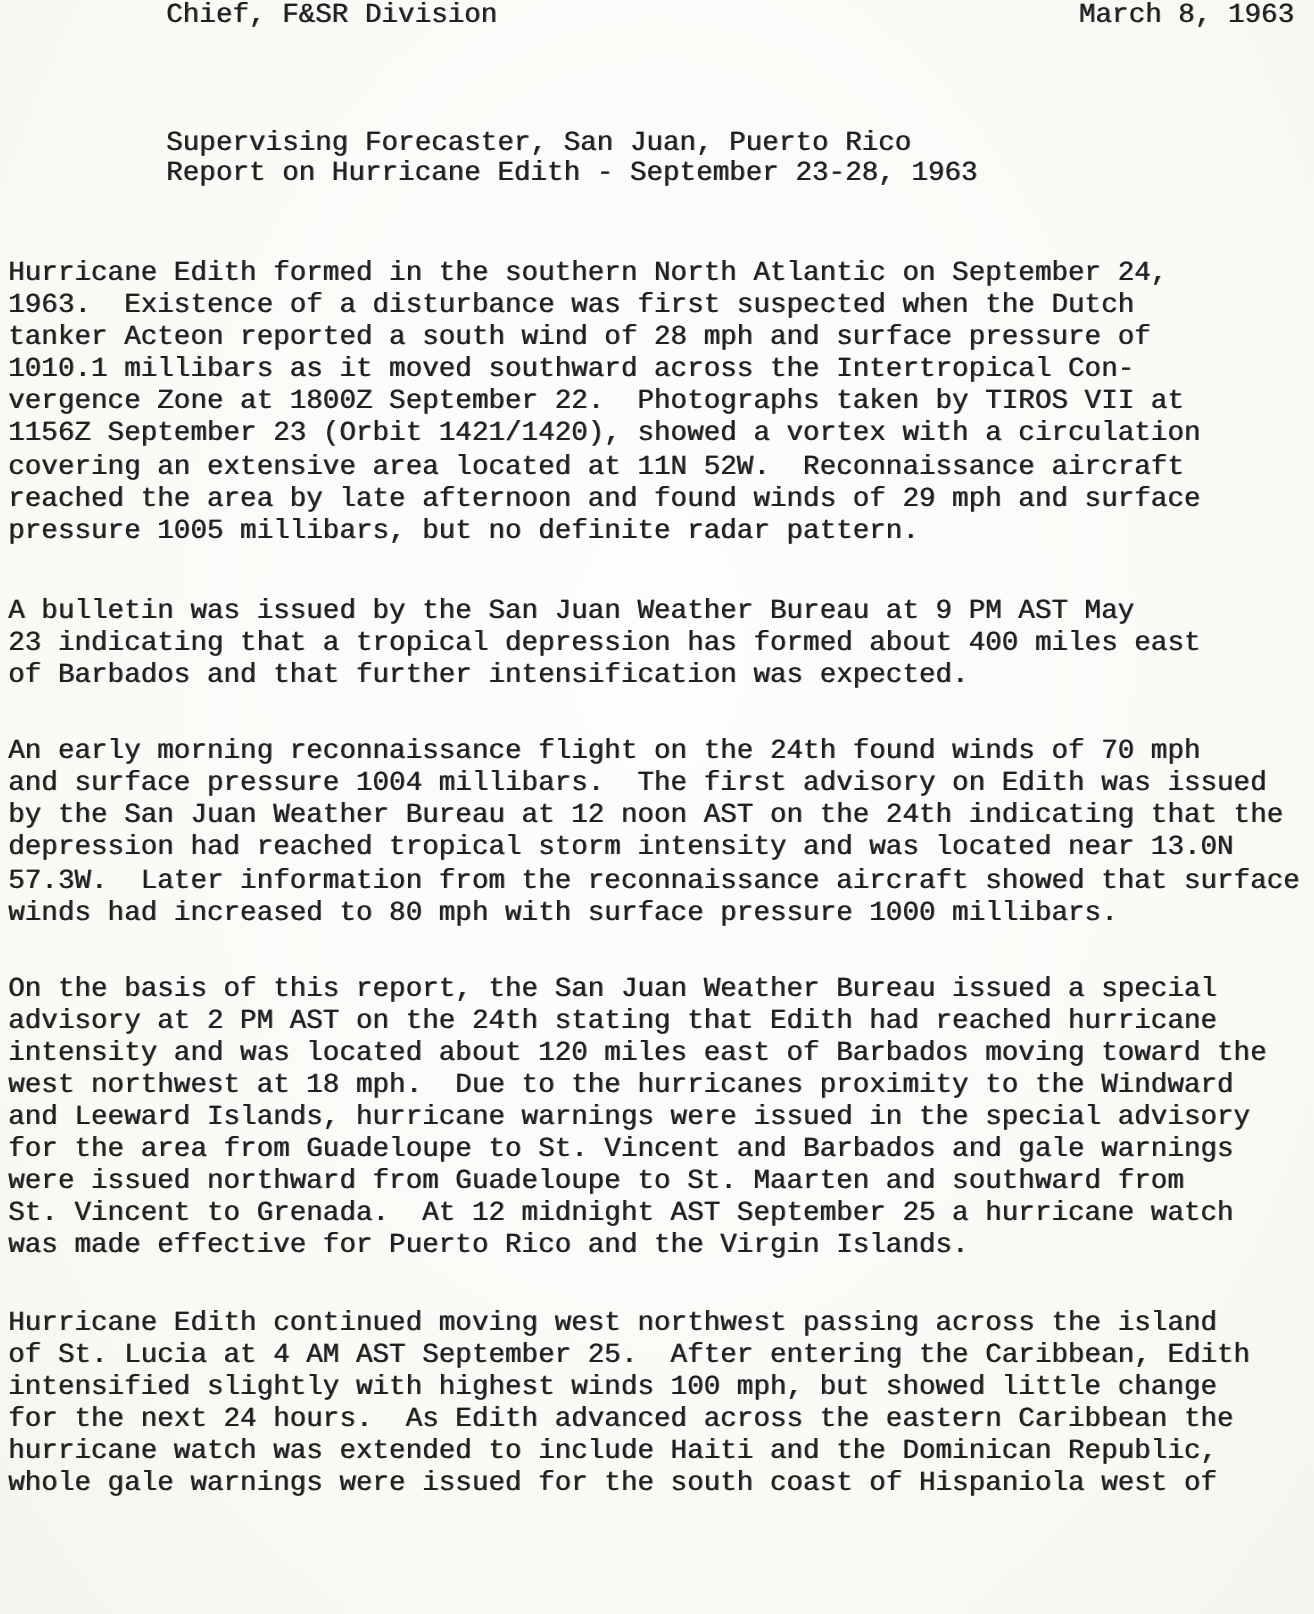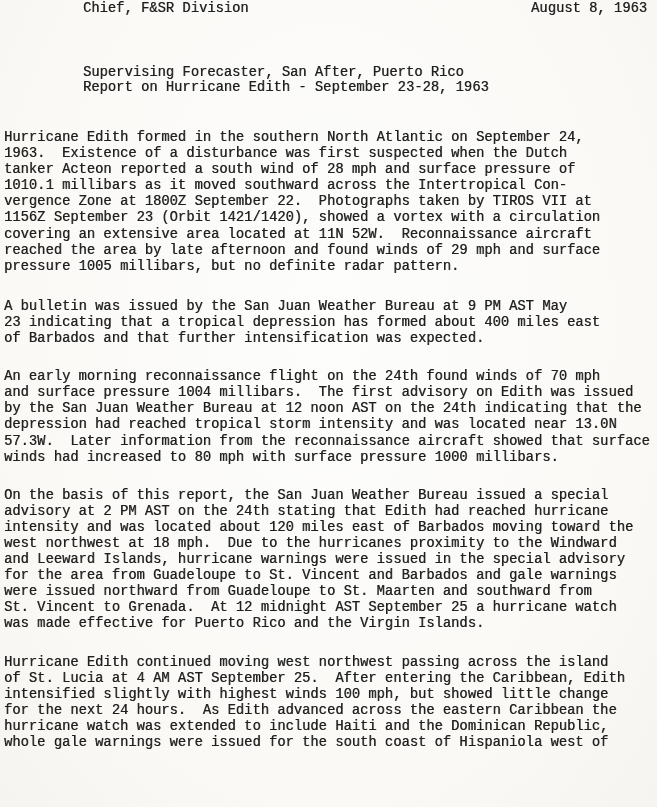--- a/index.html
+++ b/index.html
@@ -51,24 +51,24 @@
   .para.first { margin-bottom: 24px; }
   .para.last  { margin-bottom: 16px; }
 </style>
 </head>
 <body>
 
 <div class="sheet">
 
   <div class="hdr-row">
     <span class="recipient">Chief, F&amp;SR Division</span>
-    <span class="date">August 8, 1963</span>
+    <span class="date">March 8, 1963</span>
   </div>
 
-  <div class="hdr-line sender">Supervising Forecaster, San After, Puerto Rico</div>
+  <div class="hdr-line sender">Supervising Forecaster, San Juan, Puerto Rico</div>
 
   <div class="hdr-line subject">Report on Hurricane Edith - September 23-28, 1963</div>
 
   <div class="body-text">
     <p class="para first">Hurricane Edith formed in the southern North Atlantic on September 24,
 1963.  Existence of a disturbance was first suspected when the Dutch
 tanker Acteon reported a south wind of 28 mph and surface pressure of
 1010.1 millibars as it moved southward across the Intertropical Con-
 vergence Zone at 1800Z September 22.  Photographs taken by TIROS VII at
 1156Z September 23 (Orbit 1421/1420), showed a vortex with a circulation

